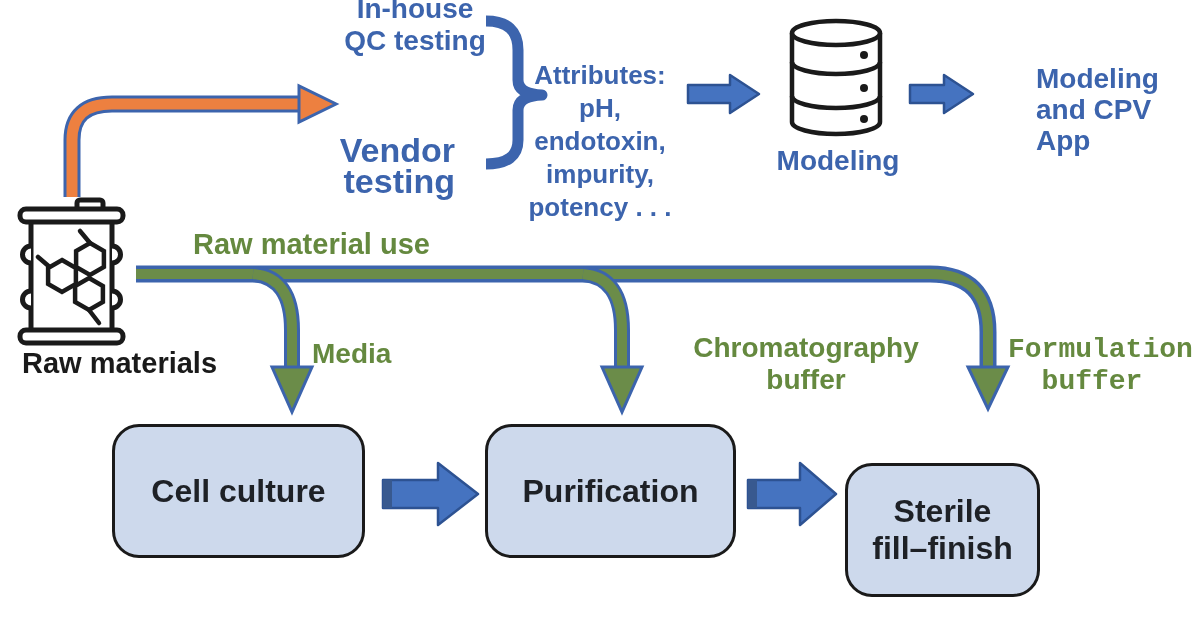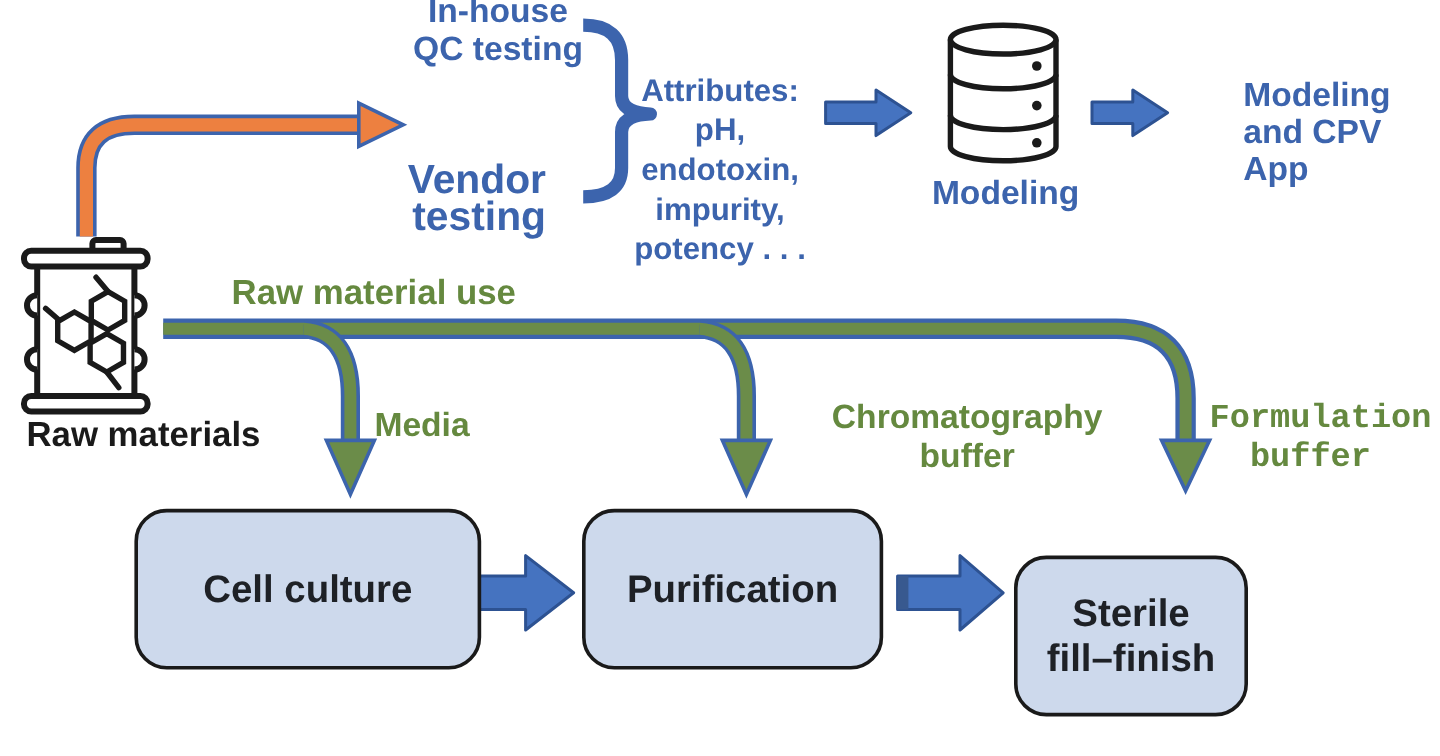--- a/index.html
+++ b/index.html
@@ -118,21 +118,21 @@
   <div class="lbl green" style="left:149px;top:228px;font-size:29px;margin-left:44px;">Raw material use</div>
 
   <div class="lbl green" style="left:312px;top:338px;font-size:28px;">Media</div>
 
   <div class="lbl green ctr" style="left:660px;top:332px;width:240px;font-size:28px;line-height:32px;margin-left:26px;">Chromatography
 buffer</div>
 
   <div class="lbl green ctr" style="left:1008px;top:334px;width:168px;font-size:28px;line-height:32px;font-family:Liberation Mono, monospace;">Formulation
 buffer</div>
 
-  <div class="procbox" style="left:112px;width:289px;text-align:center;">
+  <div class="procbox" style="left:112px;width:253px;text-align:center;">
     <span>Cell culture</span>
   </div>
   <div class="procbox" style="left:485px;width:251px;">
     <span>Purification</span>
   </div>
   <div class="procbox" style="left:845px;width:195px;margin-top:39px;">
     <span>Sterile
 fill–finish</span>
   </div>
 

